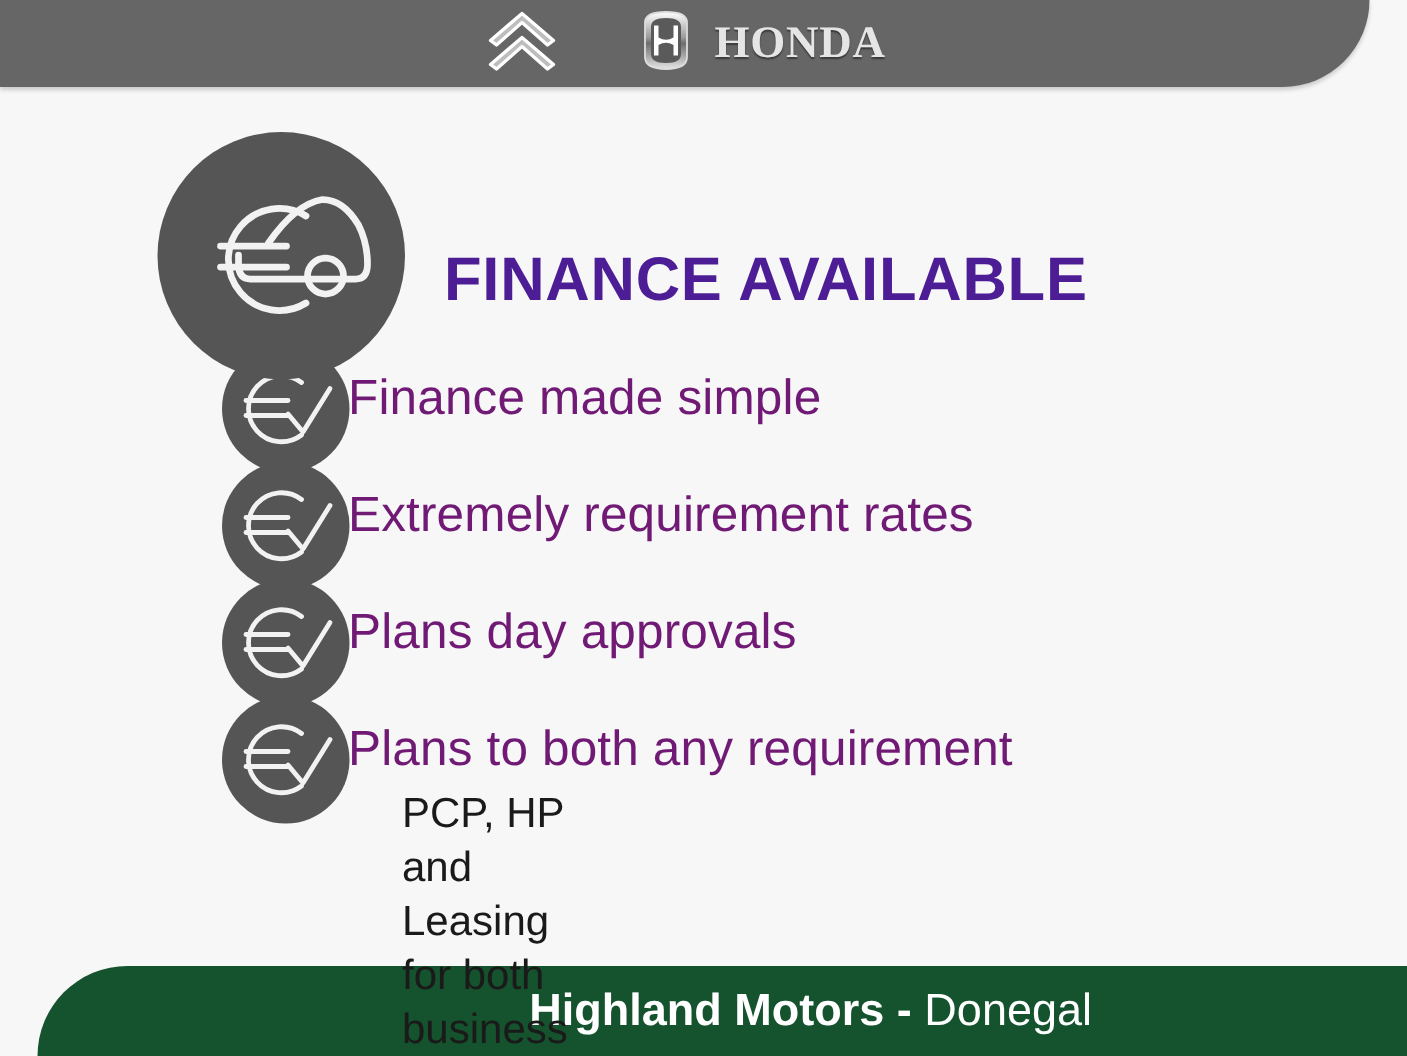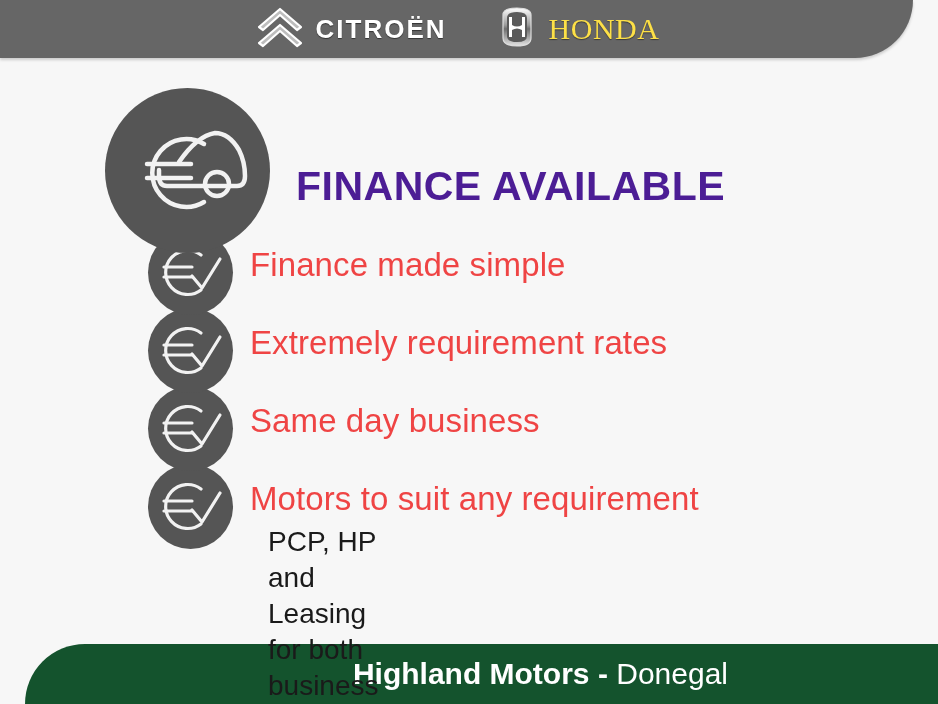--- a/index.html
+++ b/index.html
@@ -40,25 +40,25 @@
     font-weight: bold;
     letter-spacing: 1.5px;
   }
   .citroen-word {
     color: #ffffff;
     font-size: 26px;
     letter-spacing: 2px;
     text-shadow: 0 1px 1px rgba(0,0,0,.5);
   }
   .honda-word {
-    color: #fde047;
+    color: #e5e5e5;
     font-size: 30px;
     letter-spacing: 0.5px;
     font-family: "Liberation Serif", serif;
-    font-weight: normal;
+    font-weight: bold;
     text-shadow: 0 1px 1px rgba(0,0,0,.45);
   }
 
   
   .content {
     position: absolute;
     left: 0;
     top: 58px;
     width: 938px;
     height: 572px;
@@ -98,24 +98,24 @@
     left: 148px;
     top: 0;
     width: 85px;
     height: 85px;
     border-radius: 50%;
     background: #555555;
   }
   .bullet-row .bullet-icon svg { display: block; width: 100%; height: 100%; }
   .bullet-row .bullet-text {
     position: absolute;
-    left: 250px;
+    left: 232px;
     top: 16px;
     font-size: 33px;
-    color: #ef4444;
+    color: #701a75;
     white-space: nowrap;
     letter-spacing: 0.1px;
   }
   .bullet-row .bullet-sub {
     position: absolute;
     left: 268px;
     top: 60px;
     font-size: 28px;
     line-height: 36px;
     color: #1a1a1a;
@@ -157,21 +157,20 @@
 
   <div class="brand-logo">
     <span>
       <svg width="52" height="44" viewBox="0 0 52 44">
         <g fill="none" stroke="#ffffff" stroke-width="2.2" stroke-linejoin="round">
           <path d="M26 4 L47 22 L43 25 L26 10 L9 25 L5 22 Z" fill="#bdbdbd" stroke="#ffffff"></path>
           <path d="M26 20 L47 38 L43 41 L26 26 L9 41 L5 38 Z" fill="#bdbdbd" stroke="#ffffff"></path>
         </g>
       </svg>
     </span>
-    <span class="brand-wordmark citroen-word">CITROËN</span>
   </div>
 
   <div class="brand-logo">
     <span>
       <svg width="44" height="44" viewBox="0 0 44 44">
         <defs>
           <linearGradient id="hondaChrome" x1="0" y1="0" x2="0" y2="1">
             <stop offset="0%" stop-color="#ffffff"></stop>
             <stop offset="45%" stop-color="#9a9a9a"></stop>
             <stop offset="55%" stop-color="#6d6d6d"></stop>
@@ -240,35 +239,35 @@
     <div class="bullet-icon">
       <svg viewBox="0 0 85 85">
         <g fill="none" stroke="#f2f2f2" stroke-width="3.2" stroke-linejoin="round" stroke-linecap="round">
           <path d="M53 25 A22 22 0 1 0 53 60"></path>
           <path d="M16 37 L44 37"></path>
           <path d="M16 47 L44 47"></path>
           <path d="M44 46 L54 58 L72 29"></path>
         </g>
       </svg>
     </div>
-    <div class="bullet-text">Same day business</div>
+    <div class="bullet-text">Plans day approvals</div>
   </div>
 
   <div class="bullet-row row-3">
     <div class="bullet-icon">
       <svg viewBox="0 0 85 85">
         <g fill="none" stroke="#f2f2f2" stroke-width="3.2" stroke-linejoin="round" stroke-linecap="round">
           <path d="M53 25 A22 22 0 1 0 53 60"></path>
           <path d="M16 37 L44 37"></path>
           <path d="M16 47 L44 47"></path>
           <path d="M44 46 L54 58 L72 29"></path>
         </g>
       </svg>
     </div>
-    <div class="bullet-text">Motors to suit any requirement</div>
+    <div class="bullet-text">Plans to both any requirement</div>
     <div class="bullet-sub">PCP, HP and Leasing for both
 business and private buyers</div>
   </div>
 
 </div>
 
 <div class="footer-bar">
   <div class="footer-text">
     <span class="dealer">Highland Motors</span>
     <span class="sep">-</span>

